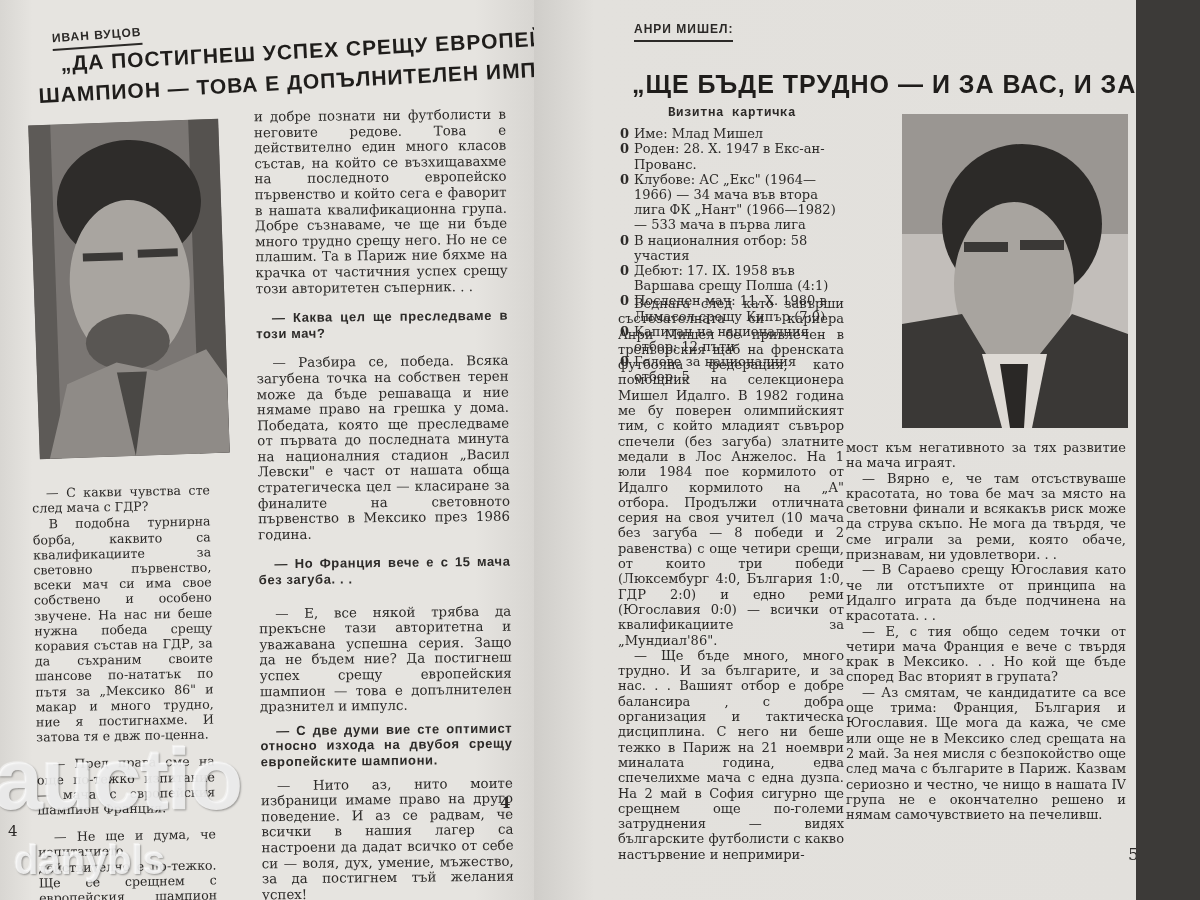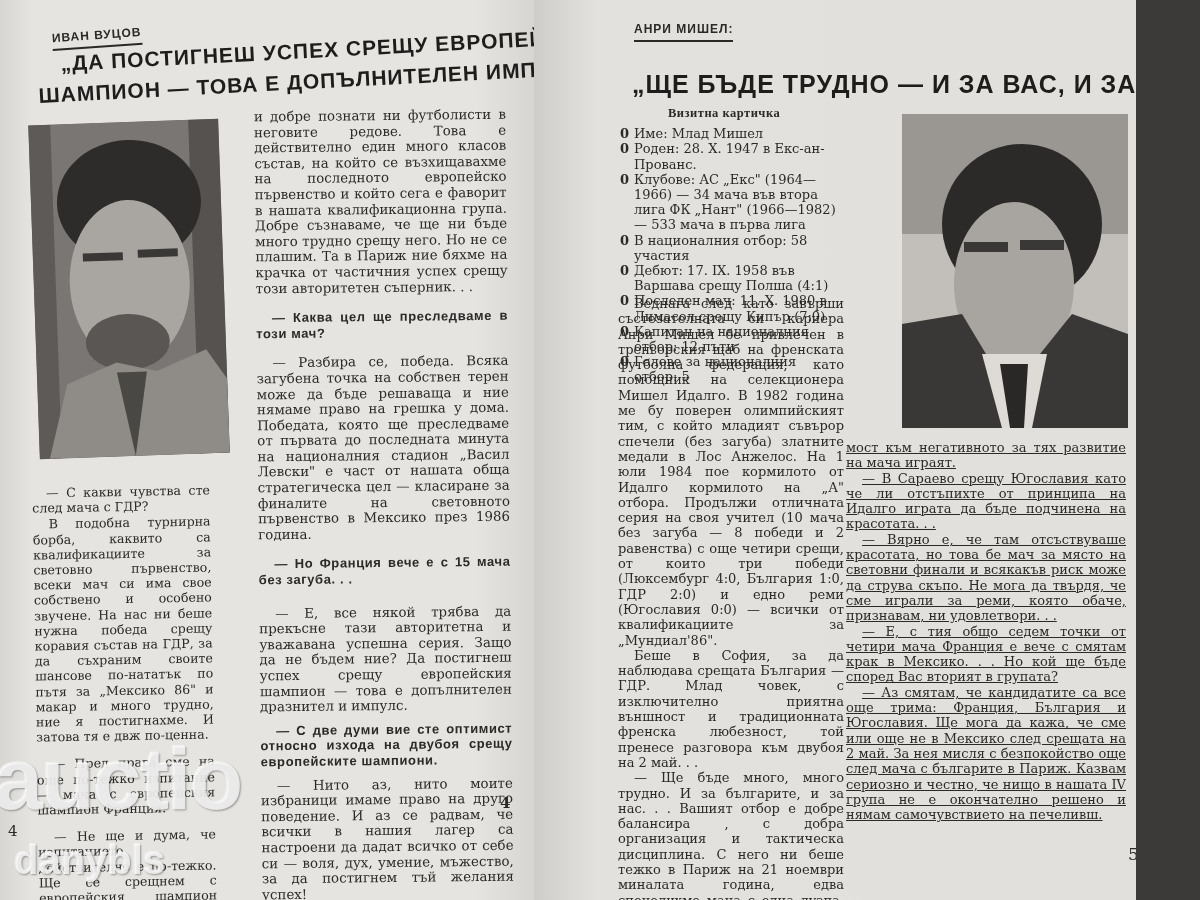--- a/index.html
+++ b/index.html
@@ -10,21 +10,21 @@
   .gutter{position:absolute;left:538px;top:0;width:10px;height:900px;background:linear-gradient(90deg,#bebcb8,#8c8a86 50%,#c8c6c2);}
   .darkedge{position:absolute;left:0;top:0;width:8px;height:900px;background:#2d2b29;}
   .author{position:absolute;font-family:"Liberation Sans",sans-serif;font-weight:bold;font-size:12px;letter-spacing:1px;color:#2b2927;padding-bottom:4px;border-bottom:2px solid #2b2927;}
   .headline{position:absolute;font-family:"Liberation Sans",sans-serif;font-weight:bold;color:#1f1d1b;letter-spacing:1px;}
   .col{position:absolute;font-size:13.4px;line-height:15.6px;text-align:justify;color:#2c2a28;}
   .col p{margin:0 0 8px 0;text-indent:16px;}
   .col p.q{font-family:"Liberation Sans",sans-serif;font-weight:bold;font-size:13px;letter-spacing:0.6px;}
   .col p.tight{margin-bottom:1px;}
   .photo{position:absolute;background:#6b6865;overflow:hidden;}
   .photo svg{display:block;width:100%;height:100%;}
-  .card-title{font-family:Liberation Serif, serif;font-weight:bold;font-size:12.5px;margin-bottom:5px;letter-spacing:0.5px;padding-left:48px;}
+  .card-title{font-family:Liberation Mono, monospace;font-weight:bold;font-size:12.5px;margin-bottom:5px;letter-spacing:0.5px;padding-left:48px;}
   .card-item{display:flex;margin:0;}
   .card-item .bullet{width:14px;flex:0 0 14px;font-weight:bold;}
   .pagenum{position:absolute;font-size:16px;color:#2b2927;}
   .watermark{position:absolute;font-family:"Liberation Sans",sans-serif;font-weight:bold;color:rgba(255,255,255,0.78);text-shadow:1px 1px 2px rgba(0,0,0,0.35),-1px -1px 1px rgba(255,255,255,0.6);pointer-events:none;}
 </style>
 </head>
 <body>
 
 <div class="darkedge"></div>
 
@@ -106,43 +106,42 @@
         <span>Капитан на националния отбор: 12 пъти</span>
       </div>
     <div class="card-item">
         <span class="bullet">0</span>
         <span>Голове за националния отбор: 5</span>
       </div>
   </div>
 
   <div class="col" style="left:84px;top:296px;width:226px;font-size:13px;line-height:15.3px;">
     <p style="margin-bottom:0;">Веднага след като завърши състезателната си кариера Анри Мишел бе привлечен в треньорския щаб на френската футболна федерация, като помощник на селекционера Мишел Идалго. В 1982 година ме бу поверен олимпийският тим, с който младият съвърор спечели (без загуба) златните медали в Лос Анжелос. На 1 юли 1984 пое кормилото от Идалго кормилото на „А" отбора. Продължи отличната серия на своя учител (10 мача без загуба — 8 победи и 2 равенства) с още четири срещи, от които три победи (Люксембург 4:0, България 1:0, ГДР 2:0) и едно реми (Югославия 0:0) — всички от квалификациите за „Мундиал'86".</p>
-    <p style="margin-bottom:0;">Беше в София, за да наблюдава срещата България — ГДР. Млад човек, с изключително приятна външност и традиционната френска любезност, той пренесе разговора към двубоя на 2 май. . .</p>
     <p style="margin-bottom:0;">— Ще бъде много, много трудно. И за българите, и за нас. . . Вашият отбор е добре балансира , с добра организация и тактическа дисциплина. С него ни беше тежко в Париж на 21 ноември миналата година, едва спечелихме мача с една дузпа. На 2 май в София сигурно ще срещнем още по-големи затруднения — видях българските футболисти с какво настървение и непримири-</p>
   </div>
 
   <div class="photo" style="left:368px;top:114px;width:226px;height:314px;">
     <svg viewBox="0 0 226 314" preserveAspectRatio="none">
       <rect width="226" height="314" fill="#c2beba"></rect>
       <rect x="0" y="0" width="226" height="120" fill="#9a9692"></rect>
       <ellipse cx="120" cy="110" rx="80" ry="80" fill="#2c2a28"></ellipse>
       <ellipse cx="112" cy="170" rx="60" ry="82" fill="#a8a49f"></ellipse>
       <rect x="62" y="128" width="44" height="10" fill="#3a3836"></rect>
       <rect x="118" y="126" width="44" height="10" fill="#3a3836"></rect>
       <path d="M0 314 L0 210 L60 200 L90 250 L130 250 L170 200 L226 220 L226 314 Z" fill="#3a3836"></path>
       <path d="M80 240 L100 314 L130 314 L145 240 Z" fill="#dedad5"></path>
       <path d="M98 250 L108 314 L122 314 L126 250 Z" fill="#2a2826"></path>
     </svg>
   </div>
 
-  <div class="col" style="left:312px;top:440px;width:280px;font-size:13px;line-height:15.3px;text-decoration:underline;">
+  <div class="col" style="left:312px;top:440px;width:280px;font-size:13px;line-height:15.3px;">
     <p style="text-indent:0;margin-bottom:0;">мост към негативното за тях развитие на мача играят.</p>
+    <p style="margin-bottom:0;">— Вярно е, че там отсъствуваше красотата, но това бе мач за място на световни финали и всякакъв риск може да струва скъпо. Не мога да твърдя, че сме играли за реми, която обаче, признавам, ни удовлетвори. . .</p>
     <p style="margin-bottom:0;">— В Сараево срещу Югославия като че ли отстъпихте от принципа на Идалго играта да бъде подчинена на красотата. . .</p>
-    <p style="margin-bottom:0;">— Вярно е, че там отсъствуваше красотата, но това бе мач за място на световни финали и всякакъв риск може да струва скъпо. Не мога да твърдя, че сме играли за реми, която обаче, признавам, ни удовлетвори. . .</p>
-    <p style="margin-bottom:0;">— Е, с тия общо седем точки от четири мача Франция е вече с смятам крак в Мексико. . . Но кой ще бъде според Вас вторият в групата?</p>
+    <p style="margin-bottom:0;">— Е, с тия общо седем точки от четири мача Франция е вече с твърдя крак в Мексико. . . Но кой ще бъде според Вас вторият в групата?</p>
     <p style="margin-bottom:4px;">— Аз смятам, че кандидатите са все още трима: Франция, България и Югославия. Ще мога да кажа, че сме или още не в Мексико след срещата на 2 май. За нея мисля с безпокойство още след мача с българите в Париж. Казвам сериозно и честно, че нищо в нашата IV група не е окончателно решено и нямам самочувствието на печеливш.</p>
   </div>
 
   <div class="pagenum" style="left:594px;top:844px;font-size:17px;">5</div>
 </div>
 
 <div class="watermark" style="left:-6px;top:728px;font-size:88px;letter-spacing:-2px;">auctio</div>
 <div class="watermark" style="left:14px;top:838px;font-size:40px;">danybls</div>
 
 </body></html>

